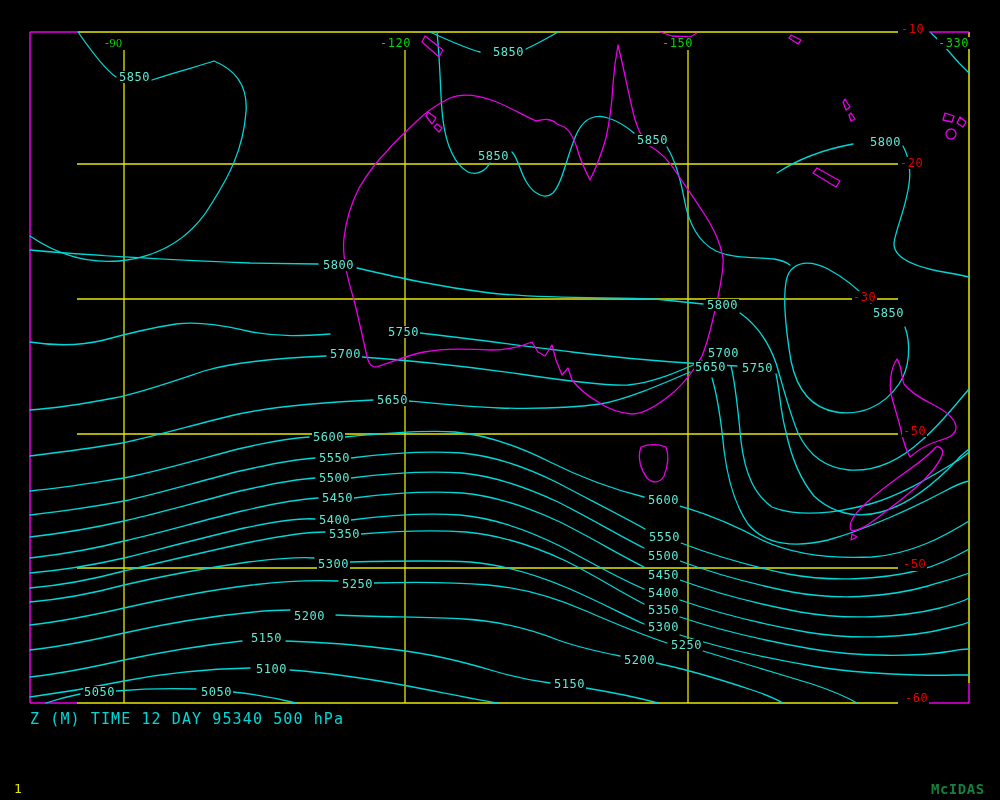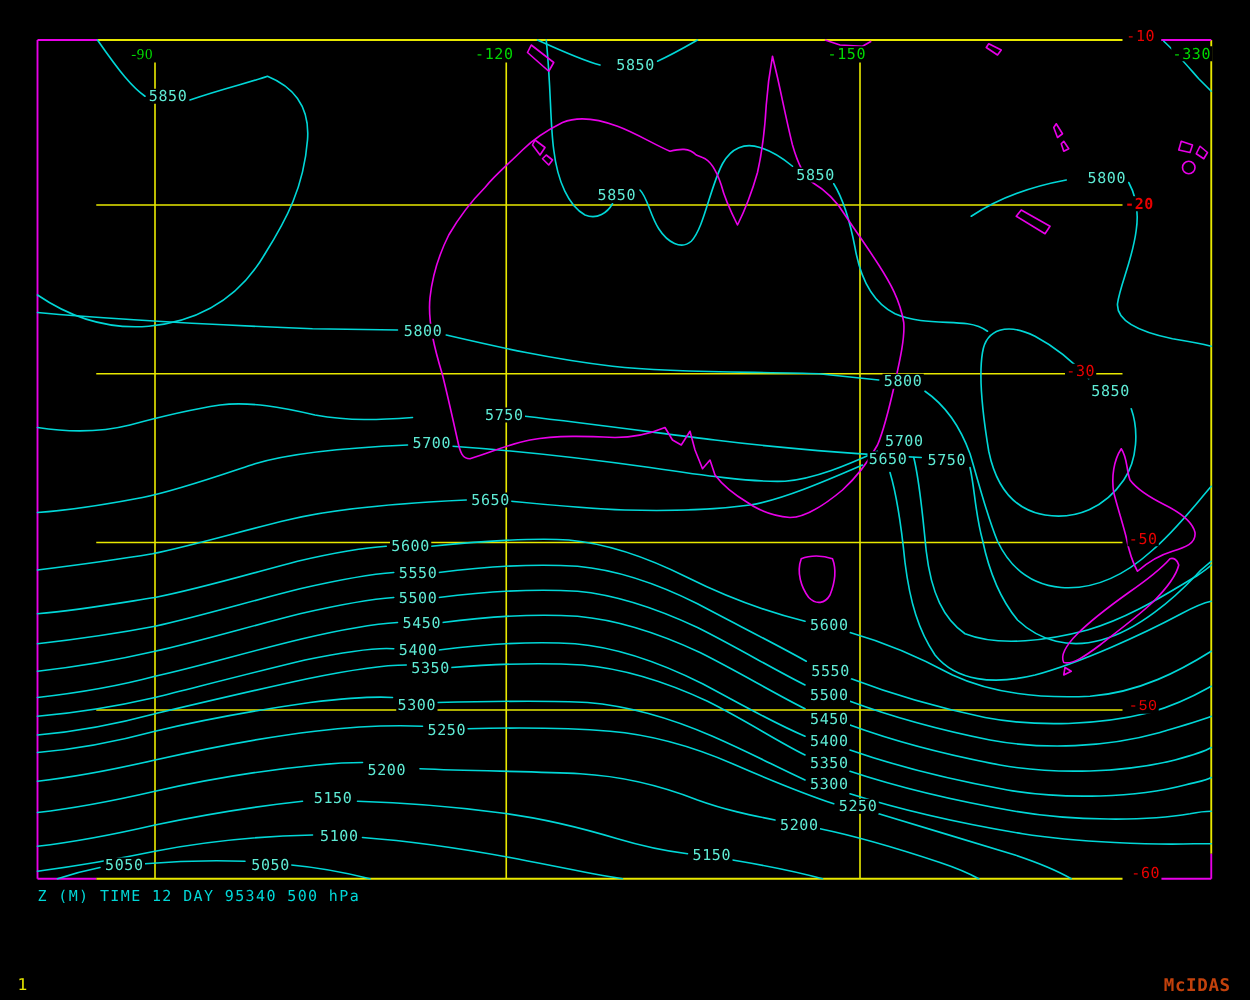--- a/index.html
+++ b/index.html
@@ -3,24 +3,24 @@
 <meta charset="utf-8">
 <style>
   html,body{margin:0;padding:0;background:#000;}
   #screen{position:relative;width:1000px;height:800px;background:#000;overflow:hidden;
           font-family:"DejaVu Sans Mono", monospace;}
   #mapsvg{position:absolute;left:0;top:0;}
   .lbl{position:absolute;font-size:12px;line-height:12px;letter-spacing:.5px;white-space:pre;background:#000;padding:0 1px;}
   .lbl.cyan{color:#5eead4;}
   .lbl.green{color:#00d700;}
   .lbl.red{color:#e80000;text-align:right;}
-  #status-bar{position:absolute;left:30px;top:710px;color:#00d7d7;font-size:12px;
+  #status-bar{position:absolute;left:30px;top:710px;color:#00d7d7;font-size:15px;
               letter-spacing:1.1px;white-space:pre;}
   #frame-num{position:absolute;left:14px;top:781px;color:#e8e800;font-size:13px;}
-  #brand{position:absolute;left:931px;top:781px;color:#c2410c;font-size:14px;font-weight:bold;letter-spacing:.5px;}
+  #brand{position:absolute;left:931px;top:781px;color:#15803d;font-size:14px;font-weight:bold;letter-spacing:.5px;}
 </style>
 </head>
 <body>
 
 <div id="screen">
 
   <svg id="mapsvg" width="1000" height="800" viewBox="0 0 1000 800">
 
     <g stroke="#e8e800" stroke-width="1.3" fill="none">
       <line x1="77" y1="164" x2="898" y2="164"></line>
@@ -165,21 +165,21 @@
       <span class="lbl cyan" style="left: 553px; top: 678px;">5150</span>
     </div>
   <div id="lon-labels">
       <span class="lbl green" style="left: 104px; top: 37px; font-family: Liberation Serif, serif;">-90</span>
       <span class="lbl green" style="left: 379px; top: 37px;">-120</span>
       <span class="lbl green" style="left: 661px; top: 37px;">-150</span>
       <span class="lbl green" style="left: 937px; top: 37px;">-330</span>
     </div>
   <div id="lat-labels">
       <span class="lbl red" style="left: 900px; top: 23px;">-10</span>
-      <span class="lbl red" style="left: 899px; top: 157px; font-weight: bold;">-20</span>
+      <span class="lbl red" style="left: 899px; top: 157px;">-20</span>
       <span class="lbl red" style="left: 852px; top: 291px;">-30</span>
       <span class="lbl red" style="left: 902px; top: 425px;">-50</span>
       <span class="lbl red" style="left: 902px; top: 559px; font-family: Liberation Mono, monospace;">-50</span>
       <span class="lbl red" style="left: 904px; top: 692px;">-60</span>
     </div>
 
   <div id="status-bar">Z (M) TIME 12 DAY 95340 500 hPa</div>
   <div id="frame-num">1</div>
   <div id="brand">McIDAS</div>
 </div>

